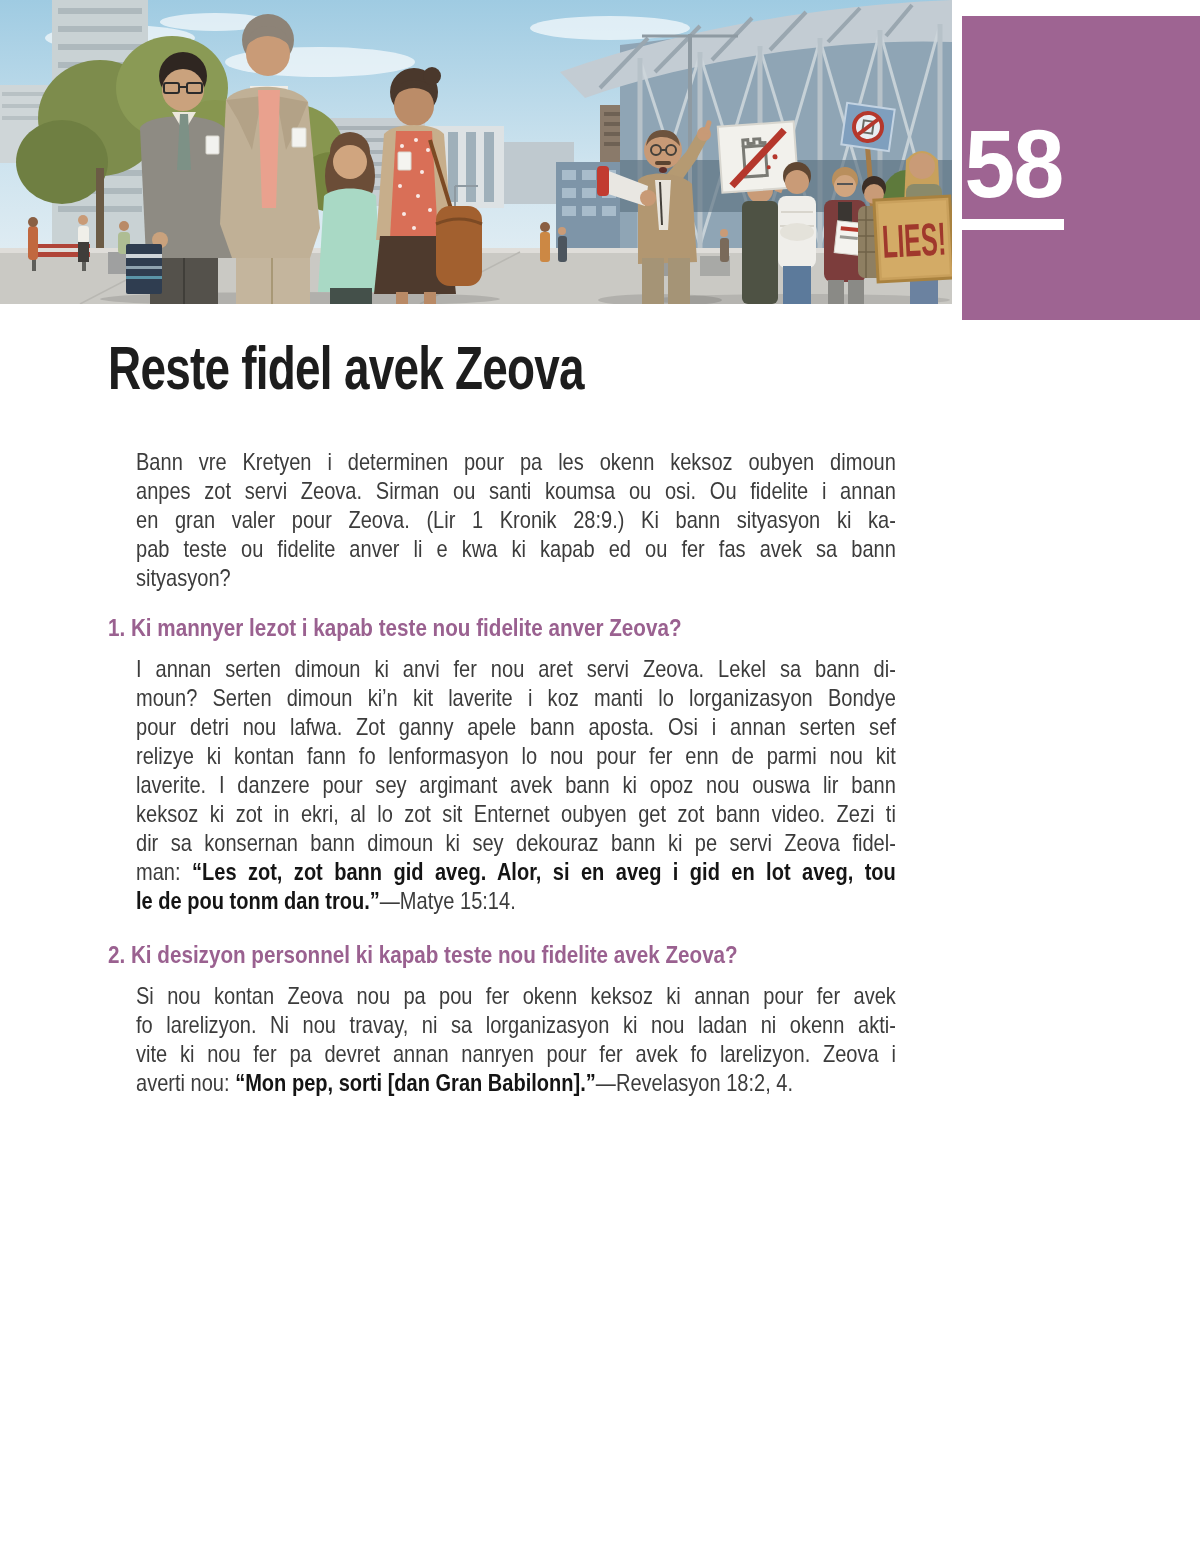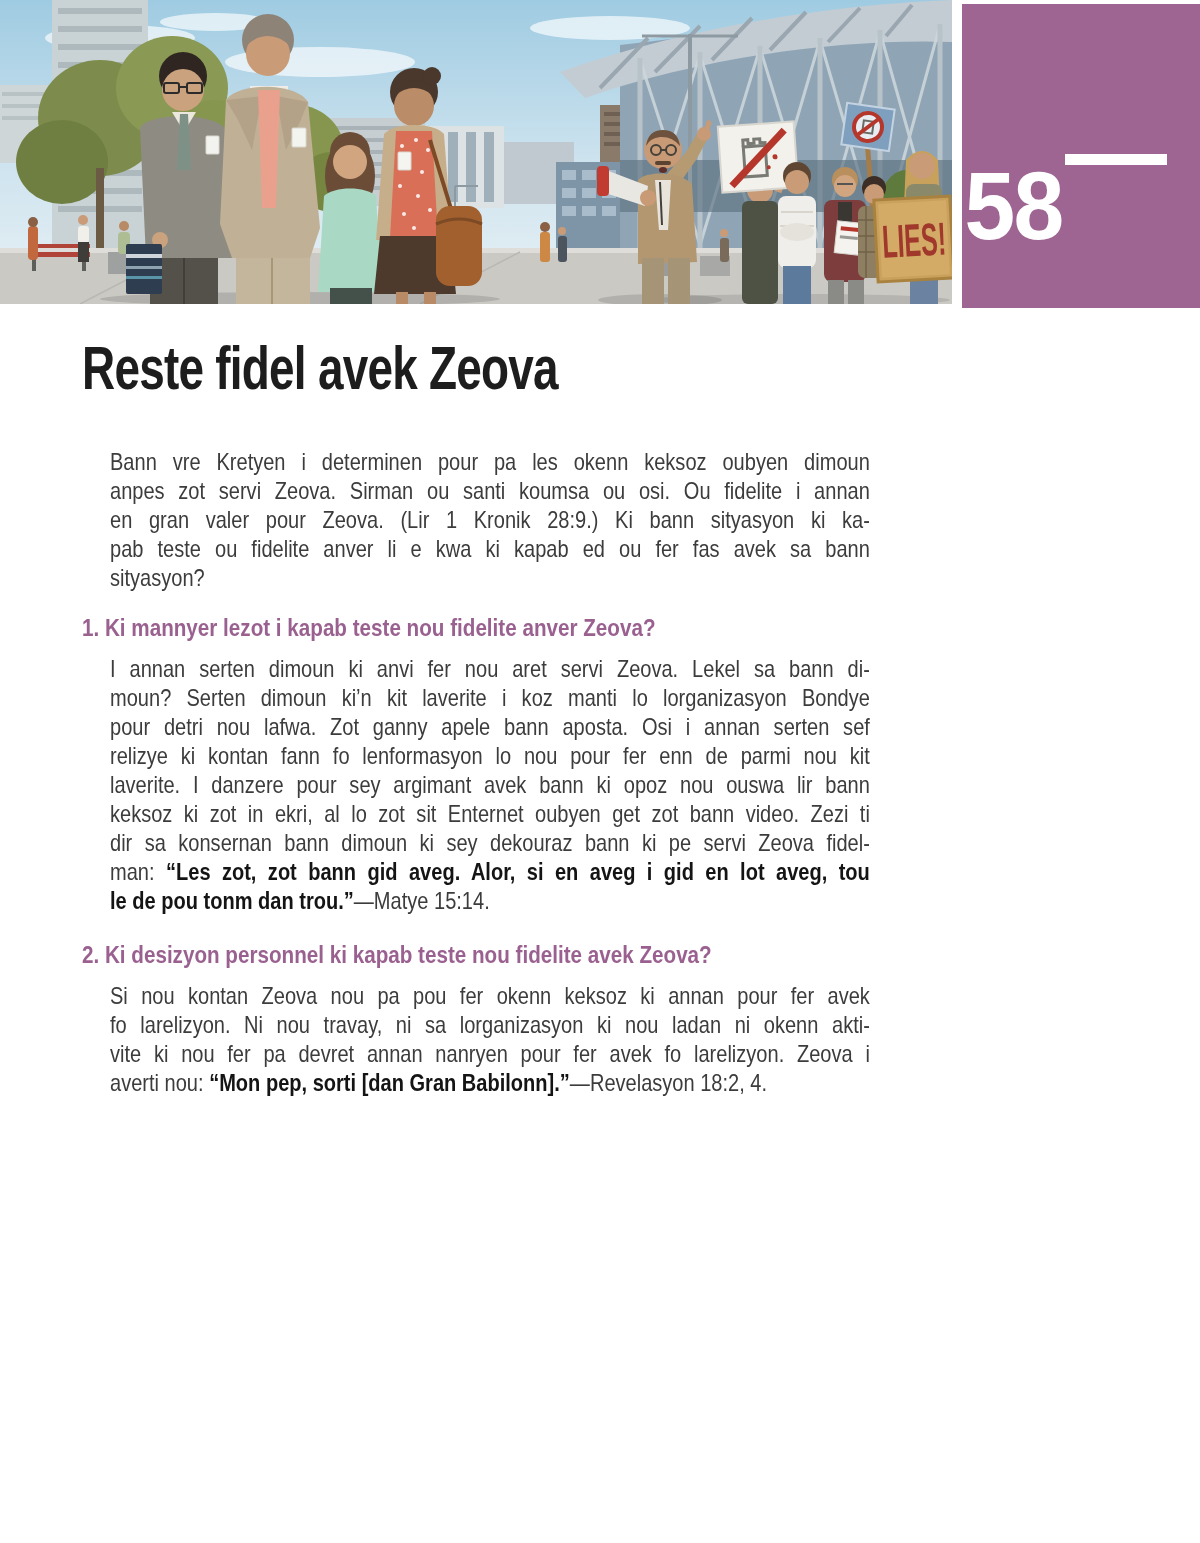--- a/index.html
+++ b/index.html
@@ -11,34 +11,34 @@
     position:relative;
   }
   
   .header { position:relative; width:1200px; height:304px; }
   .photo {
     position:absolute; left:0; top:0;
     width:952px; height:304px; overflow:hidden;
   }
   .photo svg { display:block; width:952px; height:304px; }
   .badge {
-    position:absolute; left:962px; top:4px;
+    position:absolute; left:962px; top:16px;
     width:238px; height:304px;
-    display:flex; align-items:center;
+    display:flex; flex-direction:column; align-items:flex-start;
   }
   .lesson-number {
     color:#ffffff; font-weight:bold;
     font-size:96px; line-height:1;
     margin-top:100px;
     transform:scaleX(0.95);
     letter-spacing:-2px;
   }
   .badge-bar { width:102px; height:11px; background:#ffffff; margin-top:7px; }
   
-  .content { padding-left:82px; }
+  .content { padding-left:108px; }
   .title {
     margin:33px 0 0 0;
     font-size:62px; line-height:1; font-weight:bold;
     color:#1d1d1d; letter-spacing:-1px;
     transform:scaleX(0.74); transform-origin:0 50%;
     white-space:nowrap; width:760px;
   }
   .para {
     width:910px;
     transform:scaleX(0.835); transform-origin:0 0;

